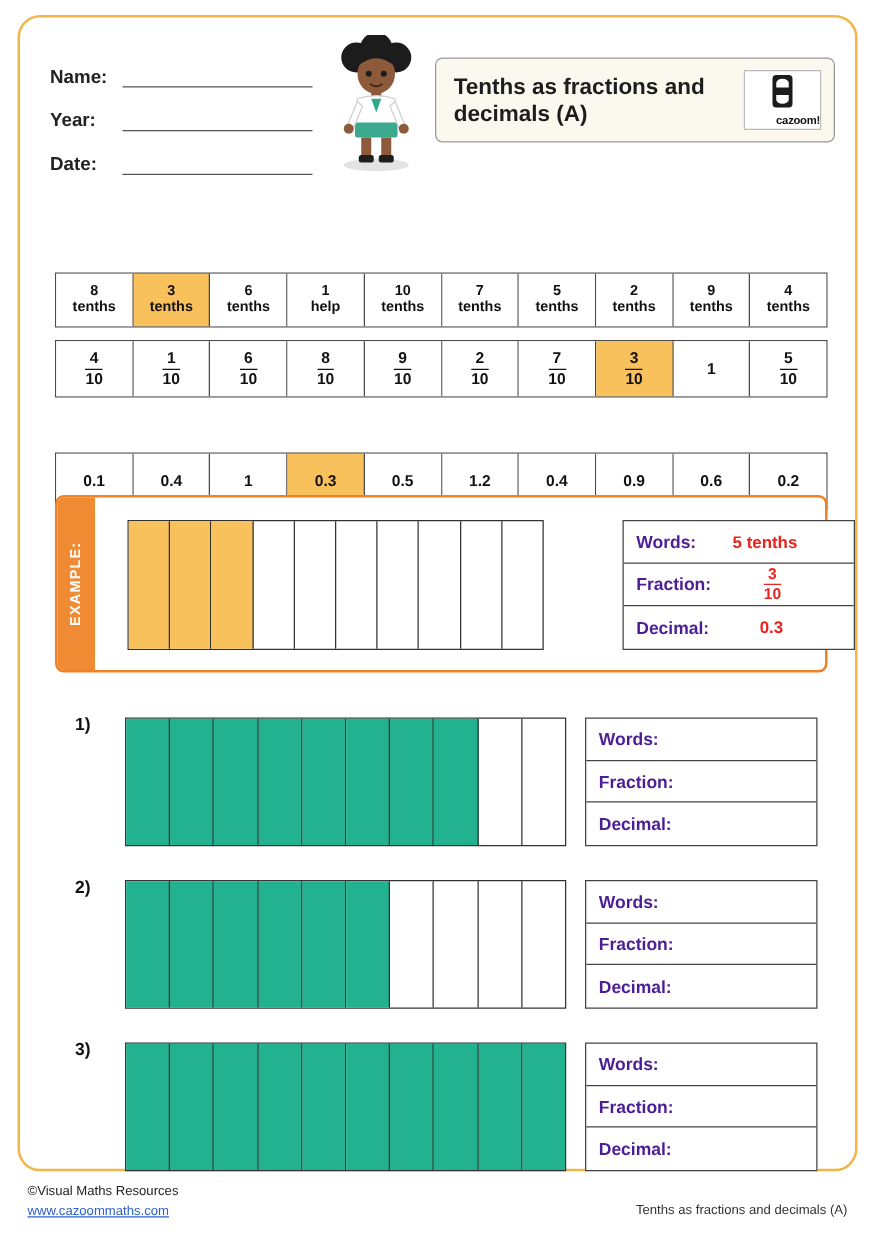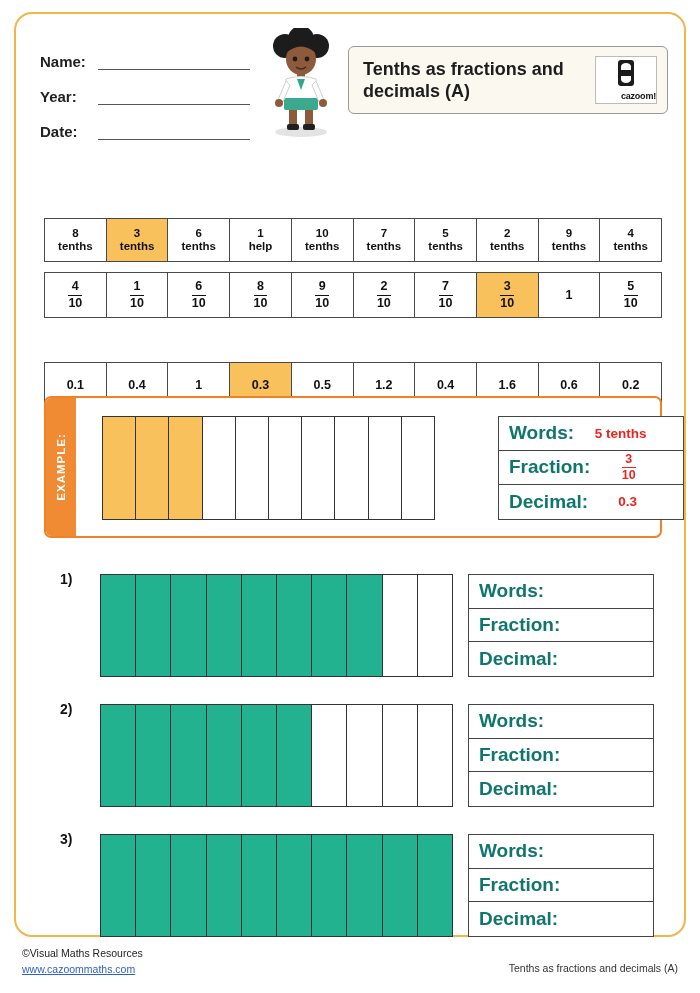--- a/index.html
+++ b/index.html
@@ -230,23 +230,23 @@
   }
   .ansrow {
     display: flex;
     align-items: center;
     border-bottom: 1.4px solid #444;
     height: 33.33%;
     padding-left: 10px;
   }
   .ansrow:last-child { border-bottom: none; }
   .ansrow .k {
-    font-size: 19px;
-    font-weight: bold;
-    color: #0f766e;
+    font-size: 14px;
+    font-weight: bold;
+    color: #4c1d95;
   }
   .ansrow .v {
     flex: 1;
     text-align: center;
     font-size: 13.5px;
     font-weight: bold;
     color: #e8251f;
     padding-right: 16px;
   }
   .ansrow .v .frac .num { border-bottom-color: #e8251f; }
@@ -472,21 +472,21 @@
   </div>
 
   <div class="tbl t3">
     <div class="cell dec">0.1</div>
     <div class="cell dec">0.4</div>
     <div class="cell dec">1</div>
     <div class="cell dec hl">0.3</div>
     <div class="cell dec">0.5</div>
     <div class="cell dec">1.2</div>
     <div class="cell dec">0.4</div>
-    <div class="cell dec">1.6</div>
+    <div class="cell dec">0.9</div>
     <div class="cell dec">0.6</div>
     <div class="cell dec">0.2</div>
   </div>
 
   <div class="example">
     <div class="exlabel">
       <span>EXAMPLE:</span>
     </div>
 
     <div class="barmodel ex-bar">

